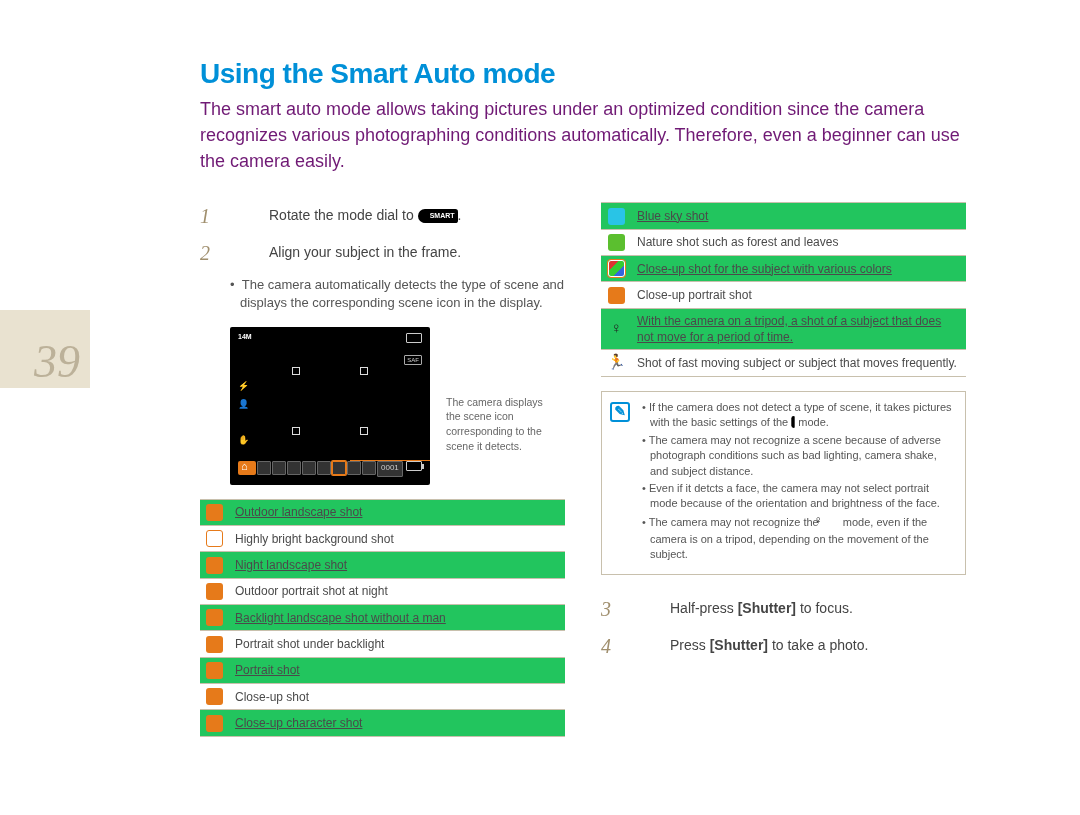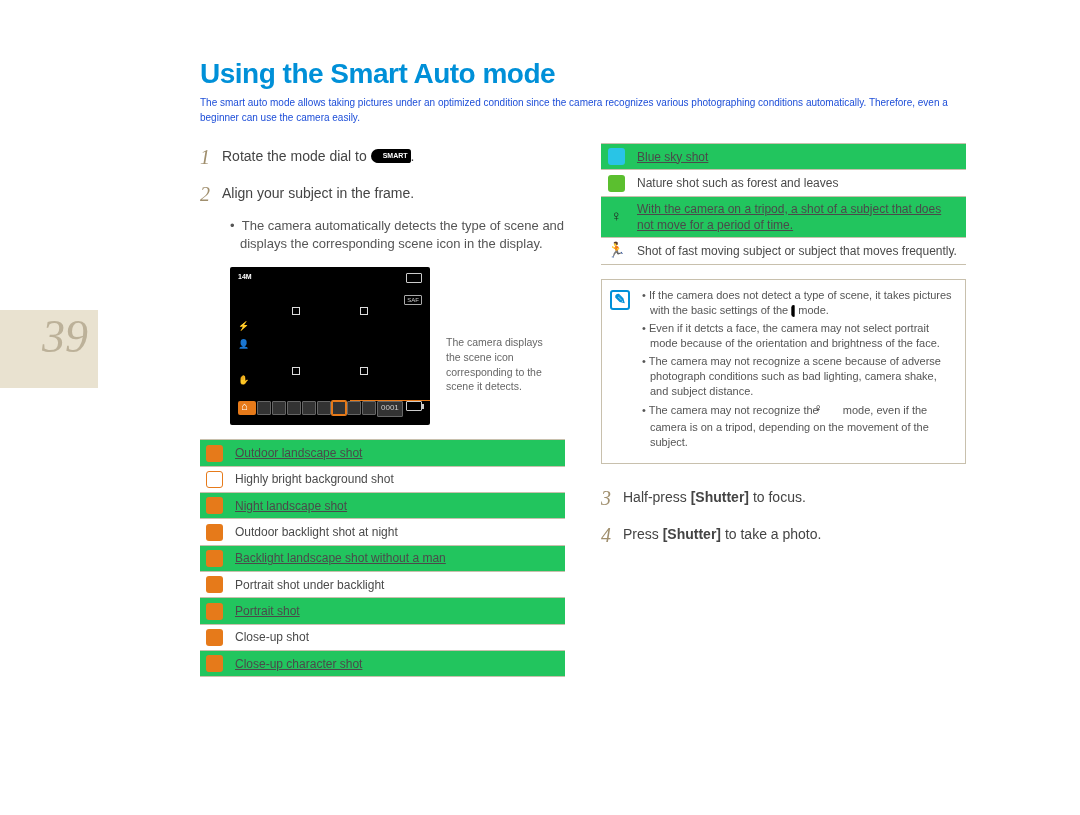--- a/index.html
+++ b/index.html
@@ -9,25 +9,25 @@
     background: #fff;
     font-family: Arial, Helvetica, sans-serif;
     color: #4a4a4a;
     position: relative;
     overflow: hidden;
   }
   .page-number-tab {
     position: absolute;
     left: 0;
     top: 310px;
-    width: 98px;
+    width: 90px;
     height: 78px;
     background: #e9e2d0;
     display: flex;
-    align-items: flex-start;
+    align-items: flex-end;
     justify-content: flex-end;
     padding-right: 10px;
   }
   .page-number {
     font-size: 46px;
     font-style: italic;
     color: #bcb199;
     font-family: Georgia, serif;
     font-weight: 300;
   }
@@ -38,24 +38,24 @@
     width: 770px;
   }
   h1 {
     font-size: 28px;
     color: #0090d8;
     font-weight: bold;
     margin-bottom: 6px;
     letter-spacing: -0.5px;
   }
   .intro {
-    font-size: 10px;
+    font-size: 18px;
     line-height: 1.45;
-    color: #1d4ed8;
-    margin-bottom: 18px;
+    color: #701a75;
+    margin-bottom: 28px;
   }
   .columns {
     display: flex;
     gap: 36px;
   }
   .col {
     width: 365px;
     font-size: 13px;
   }
   .step {
@@ -64,21 +64,21 @@
     line-height: 1.45;
   }
   .step-num {
     font-size: 20px;
     color: #a08f6e;
     font-style: italic;
     font-family: Georgia, serif;
     width: 22px;
     flex-shrink: 0;
   }
-  .step-text { padding-top: 3px; font-size: 14px; color: #444; }
+  .step-text { padding-top: 3px; font-size: 14px; color: #444; margin-left: 47px; }
   .smart-badge {
     display: inline-flex;
     align-items: center;
     background: #000;
     color: #fff;
     border-radius: 8px 3px 3px 8px;
     height: 14px;
     padding: 0 3px 0 1px;
     font-size: 7px;
     font-weight: bold;
@@ -262,21 +262,21 @@
         <tr>
               <td class="icon-cell"><span class="sq-icon ic-white"></span></td>
               <td>Highly bright background shot</td>
             </tr>
         <tr class="band">
               <td class="icon-cell"><span class="sq-icon ic-orange"></span></td>
               <td>Night landscape shot</td>
             </tr>
         <tr>
               <td class="icon-cell"><span class="sq-icon ic-orange"></span></td>
-              <td>Outdoor backlight shot at night</td>
+              <td>Outdoor portrait shot at night</td>
             </tr>
         <tr class="band">
               <td class="icon-cell"><span class="sq-icon ic-orange"></span></td>
               <td>Backlight landscape shot without a man</td>
             </tr>
         <tr>
               <td class="icon-cell"><span class="sq-icon ic-orange"></span></td>
               <td>Portrait shot under backlight</td>
             </tr>
         <tr class="band">
@@ -298,38 +298,46 @@
     <div class="col">
       <table class="icon-table">
         <tbody>
         <tr class="band">
               <td class="icon-cell"><span class="sq-icon ic-sky"></span></td>
               <td>Blue sky shot</td>
             </tr>
         <tr>
               <td class="icon-cell"><span class="sq-icon ic-green"></span></td>
               <td>Nature shot such as forest and leaves</td>
+            </tr>
+        <tr class="band">
+              <td class="icon-cell"><span class="sq-icon ic-multi"></span></td>
+              <td>Close-up shot for the subject with various colors</td>
+            </tr>
+        <tr>
+              <td class="icon-cell"><span class="sq-icon ic-orange"></span></td>
+              <td>Close-up portrait shot</td>
             </tr>
         <tr class="band">
               <td class="icon-cell"><span class="tripod-icon">♀</span></td>
               <td>With the camera on a tripod, a shot of a subject that does not move for a period of time.</td>
             </tr>
         <tr>
               <td class="icon-cell"><span class="running-icon">🏃</span></td>
               <td>Shot of fast moving subject or subject that moves frequently.</td>
             </tr>
       </tbody>
         </table>
 
       <div class="note-box">
         <div class="note-icon">✎</div>
         <ul>
           <li><span>If the camera does not detect a type of scene, it takes pictures with the basic settings of the </span><span class="inline-mini smart-badge" style="transform:scale(0.85);"></span><span> mode.</span></li>
+          <li>The camera may not recognize a scene because of adverse photograph conditions such as bad lighting, camera shake, and subject distance.</li>
           <li>Even if it detcts a face, the camera may not select portrait mode because of the orientation and brightness of the face.</li>
-          <li>The camera may not recognize a scene because of adverse photograph conditions such as bad lighting, camera shake, and subject distance.</li>
           <li><span>The camera may not recognize the </span><span class="inline-mini tripod-icon" style="font-size:12px;">♀</span><span> mode, even if the camera is on a tripod, depending on the movement of the subject.</span></li>
         </ul>
       </div>
 
       <div class="steps-bottom">
         <div class="step">
           <div class="step-num">3</div>
           <div class="step-text">
             <span>Half-press </span><b>[Shutter]</b><span> to focus.</span>
           </div>

